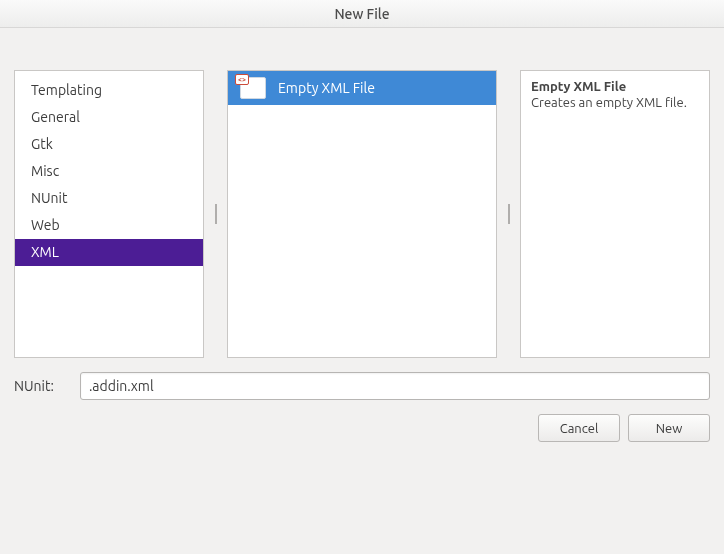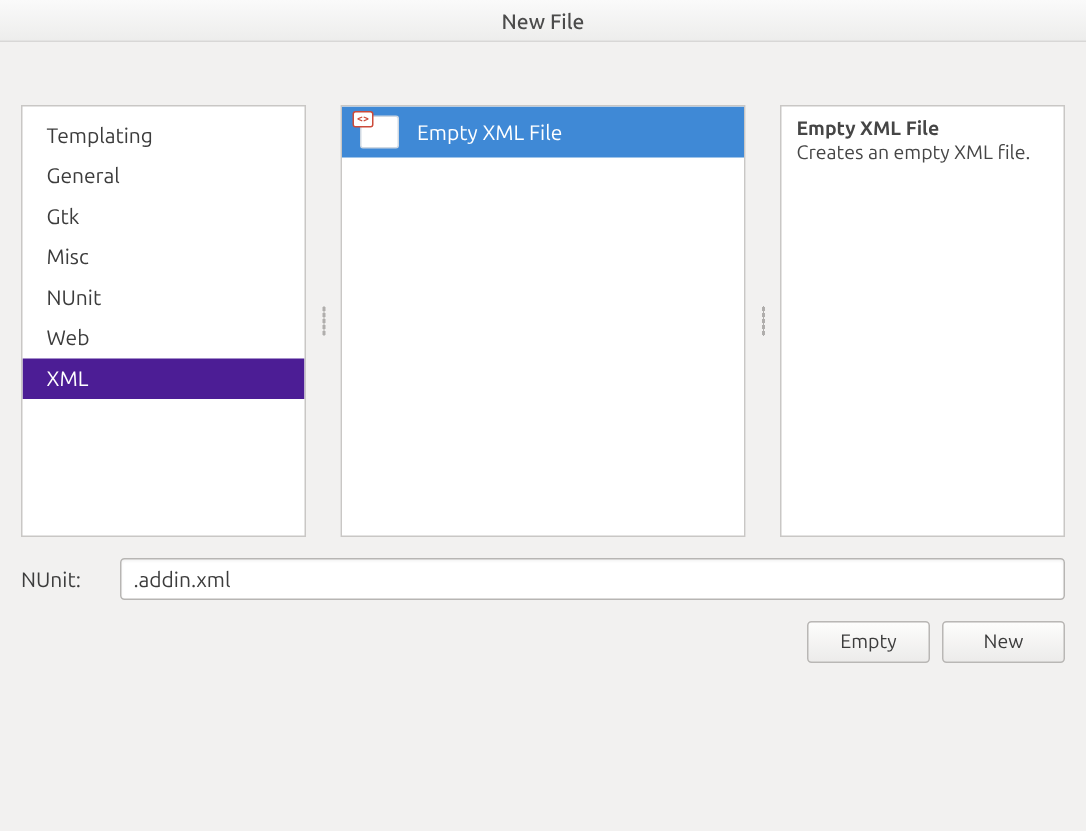--- a/index.html
+++ b/index.html
@@ -210,18 +210,18 @@
       </div>
 
     </div>
 
     <div class="name-row">
       <span class="name-label">NUnit:</span>
       <input class="name-input" type="text" value=".addin.xml" style="">
     </div>
 
     <div class="buttons">
-      <button class="btn">Empty</button>
+      <button class="btn">Cancel</button>
       <button class="btn">New</button>
     </div>
 
   </div>
 </div>
 
 </body></html>

